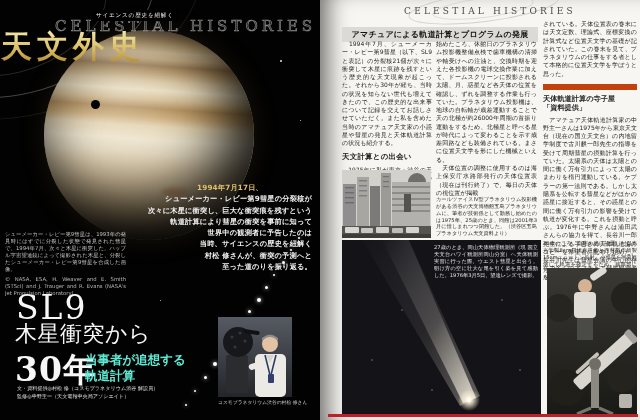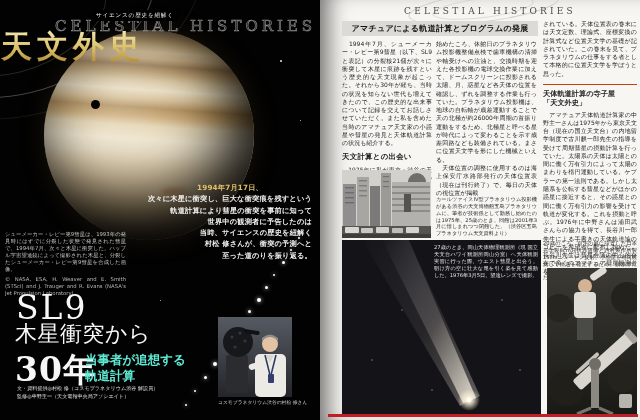--- a/index.html
+++ b/index.html
@@ -52,30 +52,30 @@
   .portrait{position:absolute;left:218px;top:317px;width:74px;height:80px;z-index:4;}
   .portrait-caption{position:absolute;left:218px;top:399px;width:100px;color:#cfcfcf;font-size:4.8px;z-index:4;white-space:nowrap;}
   
   #right-page{position:absolute;left:320px;top:0;width:320px;height:420px;background:#f7f6f2;overflow:hidden;
     box-shadow:inset 20px 0 22px -12px rgba(0,0,0,.55);color:#1c1c1c;}
   .flourish{position:absolute;border:1px solid #c3c1bb;border-radius:50%;opacity:.7;}
   .fl1{left:88px;top:-8px;width:150px;height:28px;transform:rotate(-7deg);}
   .fl2{left:112px;top:-2px;width:100px;height:18px;transform:rotate(-7deg);opacity:.5;}
   .page-header{position:absolute;left:40px;top:6px;width:260px;text-align:center;
     font-family:"DejaVu Serif","Liberation Serif",serif;font-size:9px;letter-spacing:3.2px;color:#4c4a46;}
-  .section-bar{position:absolute;left:22px;top:21px;width:196px;height:15px;background:#dbdad5;
+  .section-bar{position:absolute;left:22px;top:27px;width:196px;height:15px;background:#dbdad5;
     display:flex;align-items:center;justify-content:center;}
   .section-bar span{font-size:8px;font-weight:bold;color:#121212;letter-spacing:.3px;white-space:nowrap;}
   .col{position:absolute;font-size:6px;line-height:1.38;text-align:justify;color:#232323;}
   #col1{left:22px;top:40px;width:90px;}
   #col2{left:116px;top:40px;width:101px;}
   #col3{left:223px;top:20px;width:94px;}
   .col p{margin:0;}
   .subhead{font-size:7.4px;font-weight:bold;margin:5px 0 3px;letter-spacing:.3px;}
-  .sidebar-title{font-size:7.2px;font-weight:bold;line-height:1.3;margin:6px 0 3px;padding-top:4px;border-top:1px solid #c2410c;}
+  .sidebar-title{font-size:7.2px;font-weight:bold;line-height:1.3;margin:6px 0 3px;padding-top:4px;border-top:6px solid #c2410c;}
   .photo-caption{position:absolute;font-size:5.2px;line-height:1.32;text-align:justify;color:#2b2b2b;}
   #caption-planetarium{left:116px;top:196px;width:101px;}
   #caption-telescope{left:223px;top:240px;width:94px;}
   .photo{position:absolute;}
   #shibuya-photo{left:22px;top:170px;width:89px;height:68px;}
   #comet-photo{left:22px;top:240px;width:199px;height:174px;background:#131216;}
   #telescope-photo{left:227px;top:268px;width:90px;height:146px;}
   .caption-west{position:absolute;left:92px;top:4px;width:104px;color:#e4e4e4;font-size:5.2px;line-height:1.35;text-align:justify;}
   .accent-rule{position:absolute;left:8px;top:414px;width:310px;height:3.4px;background:#bf1f26;}
   svg{display:block;}
@@ -115,20 +115,21 @@
       <span class="frag-dot" style="left:231px;top:336px;width:2px;height:2px;"></span>
       <span class="frag-dot" style="left:222px;top:348px;width:3px;height:3px;"></span>
       <span class="frag-dot" style="left:213px;top:362px;width:4px;height:4px;"></span>
       <span class="frag-dot" style="left:204px;top:376px;width:3px;height:3px;"></span>
       <span class="frag-dot" style="left:194px;top:390px;width:2px;height:2px;"></span>
       <span class="frag-dot" style="left:185px;top:404px;width:2px;height:2px;"></span>
     </div>
 
     <div class="lead">
       <div class="gold">1994年7月17日、</div>
+      <div>シューメーカー・レビー第9彗星の分裂核が</div>
       <div>次々に木星に衝突し、巨大な衝突痕を残すという</div>
       <div>軌道計算により彗星の衝突を事前に知って</div>
       <div>世界中の観測者に予告したのは</div>
       <div>当時、サイエンスの歴史を紐解く</div>
       <div>村松 修さんが、衝突の予測へと</div>
       <div>至った道のりを振り返る。</div>
     </div>
 
     <div class="jup-caption">
       <div>シューメーカー・レビー第9彗星は、1993年の発見時にはすでに分裂した状態で発見された彗星で、1994年7月、次々と木星に衝突した。ハッブル宇宙望遠鏡によって撮影された木星と、分裂したシューメーカー・レビー第9彗星を合成した画像。</div>
@@ -195,21 +196,21 @@
 
     <div class="col" id="col2">
       <p>始めたころ、休館日のプラネタリウム投影機整備点検で歯車機構の清掃や軸受けへの注油と、交換時期を迎えた各投影機の電球交換作業に加えて、ドームスクリーンに投影される太陽、月、惑星など各天体の位置を確認し、ずれを調整する作業も行っていた。プラネタリウム投影機は、地球の自転軸が歳差運動することで天の北極が約26000年周期の首振り運動をするため、北極星と呼べる星が時代によって変わることを示す歳差回路なども装備されている。まさに位置天文学を形にした機械といえる。</p>
       <p>　天体位置の調整に使用するのは海上保安庁水路部発行の天体位置表（現在は刊行終了）で、毎日の天体の視位置が掲載</p>
     </div>
 
     <div class="col" id="col3">
       <p>されている。天体位置表の巻末には天文定数、理論式、座標変換の計算式など位置天文学の基礎が記されていた。この巻末を見て、プラネタリウムの仕事をする者として本格的に位置天文学を学ぼうと思った。</p>
       <div class="sidebar-title">
         <div>天体軌道計算の寺子屋</div>
-        <div>「天文外史」</div>
+        <div>「資料提供」</div>
       </div>
       <p>　アマチュア天体軌道計算家の中野主一さんは1975年から東京天文台（現在の国立天文台）の内地留学制度で古川麒一郎先生の指導を受けて周期彗星の摂動計算を行っていた。太陽系の天体は太陽との間に働く万有引力によって太陽のまわりを楕円運動している。ケプラーの第一法則である。しかし太陽系を公転する彗星などがほかの惑星に接近すると、その惑星との間に働く万有引力の影響を受けて軌道が変化する。これを摂動と呼ぶ。1976年に中野さんは浦田武さんらの協力を得て、長谷川一郎先生による手書きの天体軌道論のコピーを希望者に配布し始めた。長谷川先生は彗星会議の中心的存在で多くのアマチュア彗星観測者を指導していた。</p>
     </div>
 
     <div class="photo-caption" id="caption-planetarium">カールツァイスIV型プラネタリウム投影機がある渋谷の天文博物館五島プラネタリウムに、筆者が技術係として勤務し始めたのは1975年、25歳のとき。同館は2001年3月に惜しまれつつ閉館した。（渋谷区五島プラネタリウム天文資料より）</div>
     <div class="photo-caption" id="caption-telescope">20歳のころ、自宅の庭に設置した日本光学製8cm屈折赤道儀と西村製作所製15cmニュートン反射。小惑星を写真観測して軌道を確定するため、接眼部にガラス乾板ホルダーを取り付けていた。</div>
 
     <div class="photo" id="shibuya-photo">
       <svg width="89" height="68" viewBox="0 0 89 68">
         <rect width="89" height="68" fill="#d3d1cc"></rect>

